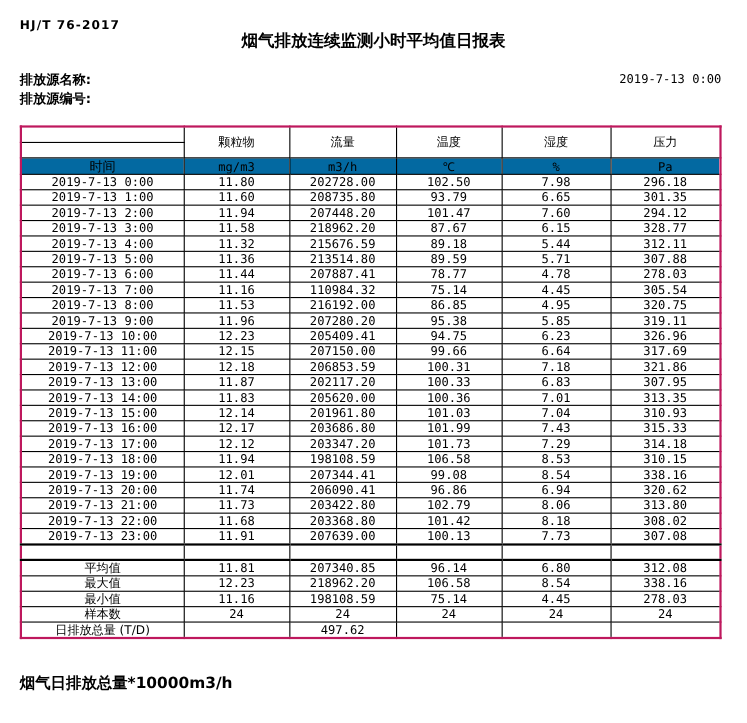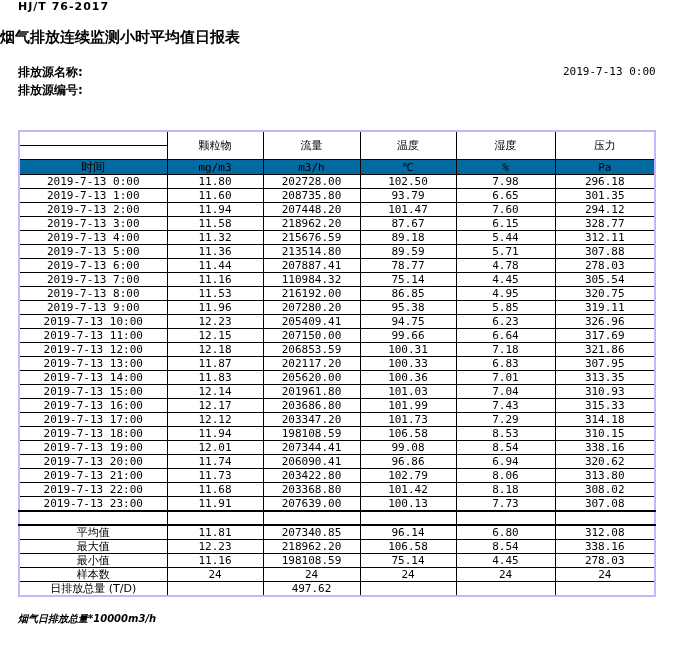--- a/index.html
+++ b/index.html
@@ -13,30 +13,31 @@
   }
   .page {
     position: relative;
     width: 679px;
     height: 657px;
     overflow: hidden;
   }
   .std-no {
     position: absolute;
     left: 18px;
-    top: 0;
+    top: 16px;
     font-size: 11px;
     font-weight: bold;
     letter-spacing: 1px;
   }
   .title {
     position: absolute;
     left: 0;
     top: 28px;
     width: 100%;
+    text-align: center;
     font-size: 15px;
     font-weight: bold;
   }
   .src-name {
     position: absolute;
     left: 18px;
     top: 64px;
     font-size: 12px;
     font-weight: bold;
   }
@@ -50,25 +51,25 @@
   .hdr-date {
     position: absolute;
     left: 563px;
     top: 65px;
     font-size: 11px;
     font-family: "DejaVu Sans Mono", "Liberation Mono", monospace;
   }
   table.report {
     position: absolute;
     left: 18px;
-    top: 130px;
+    top: 114px;
     border-collapse: collapse;
     table-layout: fixed;
     width: 636px;
-    border: 2px solid #c4b5fd;
+    border: 2px solid #be185d;
   }
   table.report td {
     border: 1px solid #000000;
     padding: 0;
     height: 13px;
     line-height: 13px;
     text-align: center;
     font-size: 11px;
     overflow: hidden;
     white-space: nowrap;
@@ -94,23 +95,22 @@
   }
   tr.sep-row td {
     border-top: 2px solid #000000;
     border-bottom: 2px solid #000000;
     height: 12px;
   }
   .footnote {
     position: absolute;
     left: 18px;
     top: 612px;
-    font-size: 10px;
-    font-weight: bold;
-    font-style: italic;
+    font-size: 14px;
+    font-weight: bold;
   }
   .signline {
     position: absolute;
     left: 0;
     top: 656px;
     width: 679px;
     height: 20px;
     font-size: 12px;
     font-weight: bold;
   }

